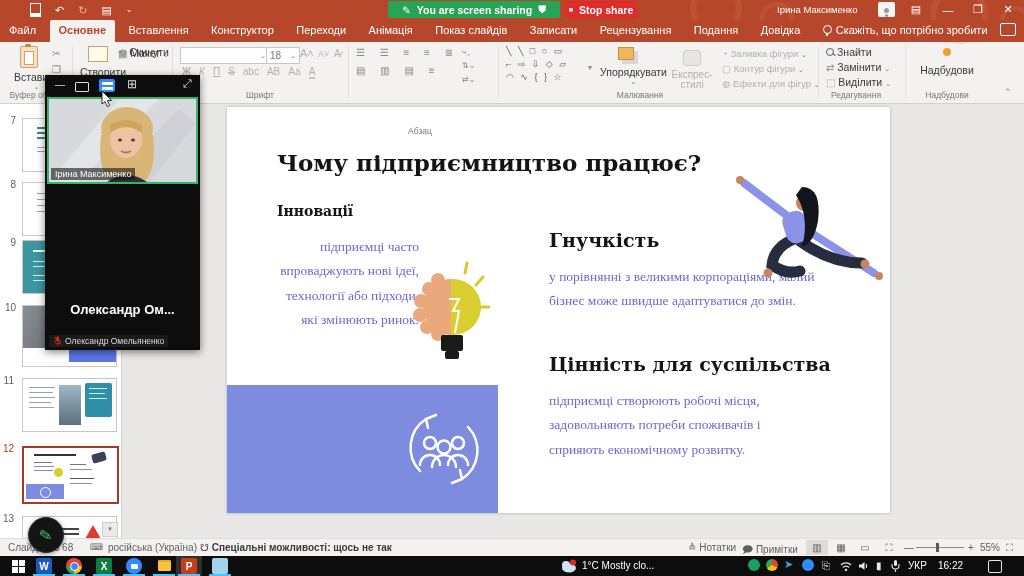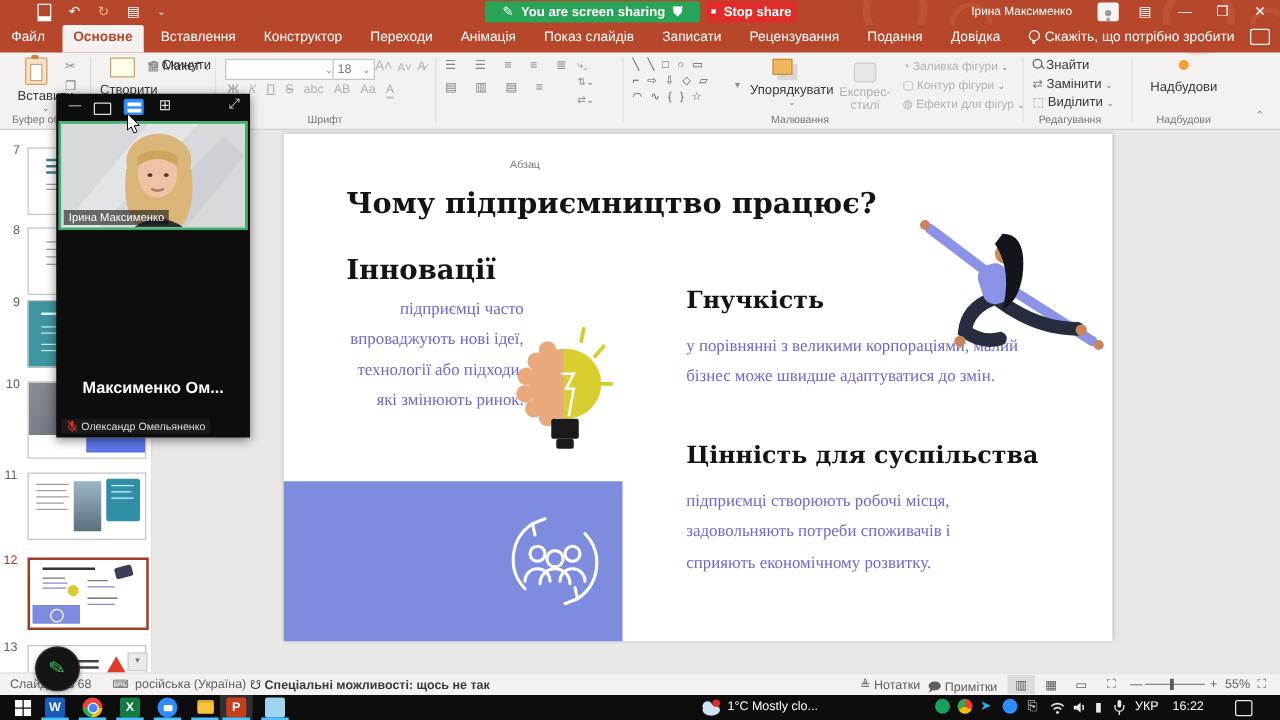--- a/index.html
+++ b/index.html
@@ -212,21 +212,21 @@
     </div>
     <div class="abs glabel" style="left:912px;width:70px;">Надбудови</div>
     <div class="abs ric" style="left:1004px;top:44px;font-size:9px;">⌃</div>
   </div>
 
   <div class="abs editarea"></div>
 
   <div class="abs slide">
     <div class="abs sl-title" style="left:50px;top:42px;font-size:23px;">Чому підприємництво працює?</div>
 
-    <div class="abs sl-title" style="left:50px;top:96px;font-size:22px;">Інновації</div>
+    <div class="abs sl-title" style="left:50px;top:96px;font-size:14px;">Інновації</div>
     <div class="abs sl-body" style="left:50px;top:128px;width:142px;text-align:right;">підприємці часто впроваджують нові ідеї, технології або підходи, які змінюють ринок.</div>
 
     <svg class="abs" style="left:178px;top:148px;" width="92" height="110" viewBox="0 0 92 110">
       <g stroke="#d8ca28" stroke-width="3" stroke-linecap="round">
         <line x1="62" y1="8" x2="60" y2="18"></line>
           <line x1="78" y1="22" x2="71" y2="30"></line>
           <line x1="84" y1="52" x2="74" y2="52"></line>
       </g>
       <circle cx="48" cy="52" r="28" fill="#d9ce2f"></circle>
       <path d="M46 24 a28 28 0 0 0 0 56 Z" fill="#e9a97d"></path>
@@ -460,21 +460,21 @@
         <ellipse cx="71" cy="41" rx="2" ry="1.5" fill="#4a3a30"></ellipse>
         <ellipse cx="84" cy="41" rx="2" ry="1.5" fill="#4a3a30"></ellipse>
         <path d="M72 52 q5 3 10 0" stroke="#b4766a" stroke-width="2" fill="none"></path>
         <path d="M58 83 q20 -14 40 0 Z" fill="#2e2e34"></path>
       </svg>
       <span class="vidlabel">Ірина Максименко</span>
     </div>
 
 
     <div class="abs" style="left:0;top:191px;width:155px;height:84px;">
-      <div class="abs zbig" style="top:36px;">Максименко  Ом...</div>
+      <div class="abs zbig" style="top:36px;">Олександр  Ом...</div>
       <div class="zlabel abs" style="left:4px;bottom:3px;">
         <svg width="9" height="10" viewBox="0 0 12 13">
           <rect x="4.5" y="0.5" width="3.5" height="6.5" rx="1.7" fill="#e02b2b"></rect>
           <path d="M2.5 5 v1.5 a3.8 3.8 0 0 0 7.6 0 V5" stroke="#e02b2b" fill="none" stroke-width="1.1"></path>
           <line x1="6.3" y1="10.5" x2="6.3" y2="13" stroke="#e02b2b" stroke-width="1.1"></line>
           <line x1="1.5" y1="1" x2="11" y2="12" stroke="#e02b2b" stroke-width="1.2"></line>
         </svg>
         <span>Олександр Омельяненко</span>
       </div>
     </div>

